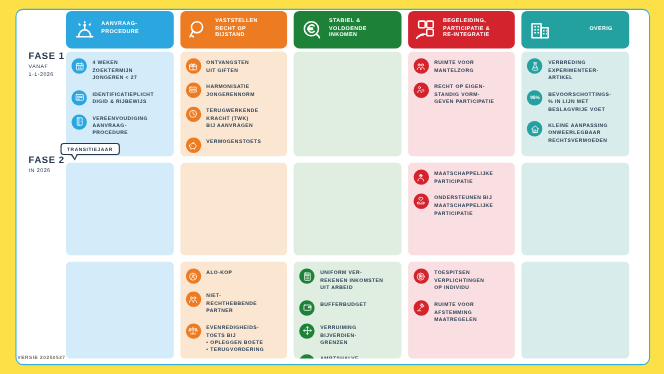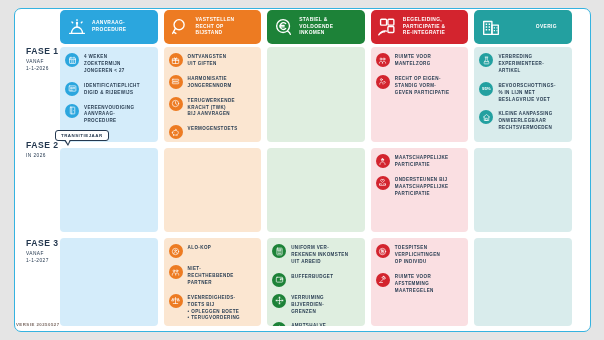--- a/index.html
+++ b/index.html
@@ -4,21 +4,21 @@
 <style>
   * { box-sizing: border-box; margin:0; padding:0; }
   html,body { width:604px; height:340px; overflow:hidden; }
   body {
     font-family: "Liberation Sans", sans-serif;
     background:#ffffff;
   }
   #canvas {
     position:relative;
     width:604px; height:340px;
-    background:#e5e5e5;
+    background:#fde047;
   }
   
   .frame {
     position:absolute;
     left:14px; top:8px;
     width:577px; height:324px;
     border:1.6px solid #35b3e0;
     border-radius:7px;
     background:#ffffff;
   }
@@ -221,25 +221,20 @@
 
   <div class="phase-lbl p1">
     <div class="t">FASE 1</div>
     <div class="s">VANAF
 1-1-2026</div>
   </div>
   <div class="phase-lbl p2">
     <div class="t">FASE 2</div>
     <div class="s">IN 2026</div>
   </div>
-  <div class="phase-lbl p3">
-    <div class="t">FASE 3</div>
-    <div class="s">VANAF
-1-1-2027</div>
-  </div>
 
   <div class="row r1">
       <div class="cell k0">
         <div class="item">
           <span class="ico b0">
             <svg viewBox="0 0 24 24">
               <rect x="4" y="5" width="16" height="15" rx="1.5" fill="none" stroke="#fff" stroke-width="1.8" stroke-linecap="round" stroke-linejoin="round"></rect>
               <path d="M4 9.5h16M8 3v3M16 3v3M8.5 13h2M13.5 13h2M8.5 16.5h2M13.5 16.5h2" fill="none" stroke="#fff" stroke-width="1.8" stroke-linecap="round" stroke-linejoin="round"></path>
             </svg>
           </span>

